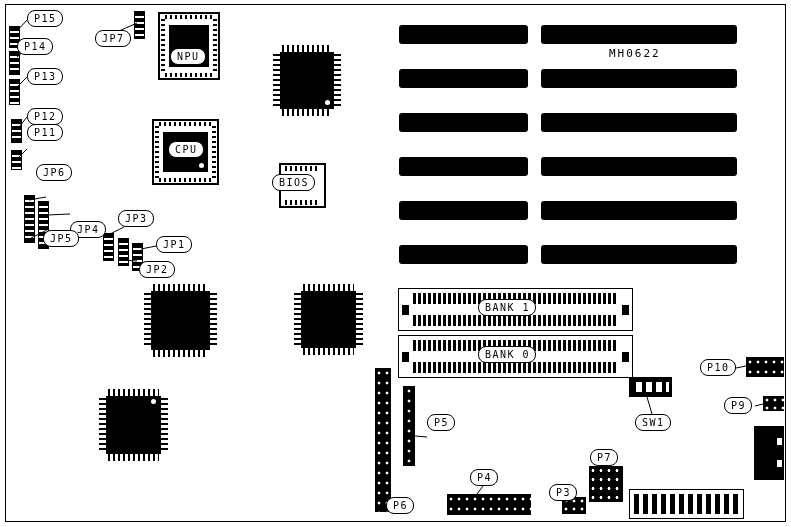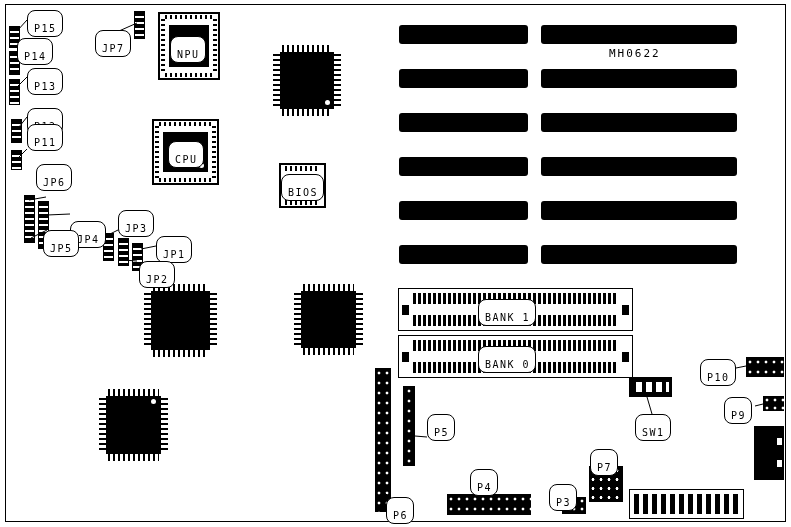--- a/index.html
+++ b/index.html
@@ -1,21 +1,21 @@
 <!DOCTYPE html>
 <html><head>
 <meta charset="utf-8">
 <style>
   html,body{margin:0;padding:0}
   body{background:#fff;font-family:"DejaVu Sans Mono","Liberation Mono",monospace}
   .board{position:relative;width:791px;height:527px;background:#fff;overflow:hidden}
   .frame{position:absolute;left:5px;top:4px;width:779px;height:516px;border:1px solid #000}
   .partnum{position:absolute;font-size:11px;letter-spacing:2px;color:#000;z-index:4}
   .callout{position:absolute;z-index:6;background:#fff;border:1.5px solid #000;border-radius:8px;
-           padding:12px 5px 1px 6px;font-size:10px;line-height:12px;letter-spacing:1.5px;color:#000;white-space:nowrap}
+           padding:2px 5px 1px 6px;font-size:10px;line-height:12px;letter-spacing:1.5px;color:#000;white-space:nowrap}
   .leaders{position:absolute;left:0;top:0;z-index:5;pointer-events:none}
   .slot{position:absolute;background:#000;border-radius:3px}
   .jmp{position:absolute;border:1px solid #000;background:repeating-linear-gradient(180deg,#000 0 4px,#fff 4px 6px)}
   .qfp{position:absolute;
    background-image:
     repeating-linear-gradient(90deg,#000 0 2px,rgba(0,0,0,0) 2px 5px),
     repeating-linear-gradient(90deg,#000 0 2px,rgba(0,0,0,0) 2px 5px),
     repeating-linear-gradient(180deg,#000 0 2px,rgba(0,0,0,0) 2px 5px),
     repeating-linear-gradient(180deg,#000 0 2px,rgba(0,0,0,0) 2px 5px);
    background-position:left 9px top 0,left 9px bottom 0,left 0 top 9px,right 0 top 9px;
@@ -163,23 +163,23 @@
   <div class="callout" style="left:27px;top:68px">P13</div>
   <div class="callout" style="left:27px;top:108px">P12</div>
   <div class="callout" style="left:27px;top:124px">P11</div>
   <div class="callout" style="left:95px;top:30px">JP7</div>
   <div class="callout" style="left:36px;top:164px">JP6</div>
   <div class="callout" style="left:70px;top:221px">JP4</div>
   <div class="callout" style="left:43px;top:230px">JP5</div>
   <div class="callout" style="left:118px;top:210px">JP3</div>
   <div class="callout" style="left:156px;top:236px">JP1</div>
   <div class="callout" style="left:139px;top:261px">JP2</div>
-  <div class="callout" style="left:170px;top:36px">NPU</div>
+  <div class="callout" style="left:170px;top:48px">NPU</div>
   <div class="callout" style="left:168px;top:141px">CPU</div>
-  <div class="callout" style="left:281px;top:174px">BIOS</div>
+  <div class="callout" style="left:272px;top:174px">BIOS</div>
   <div class="callout" style="left:478px;top:299px">BANK 1</div>
   <div class="callout" style="left:478px;top:346px">BANK 0</div>
   <div class="callout" style="left:700px;top:359px">P10</div>
   <div class="callout" style="left:724px;top:397px">P9</div>
   <div class="callout" style="left:635px;top:414px">SW1</div>
   <div class="callout" style="left:427px;top:414px">P5</div>
   <div class="callout" style="left:386px;top:497px">P6</div>
   <div class="callout" style="left:470px;top:469px">P4</div>
   <div class="callout" style="left:549px;top:484px">P3</div>
   <div class="callout" style="left:590px;top:449px">P7</div>

